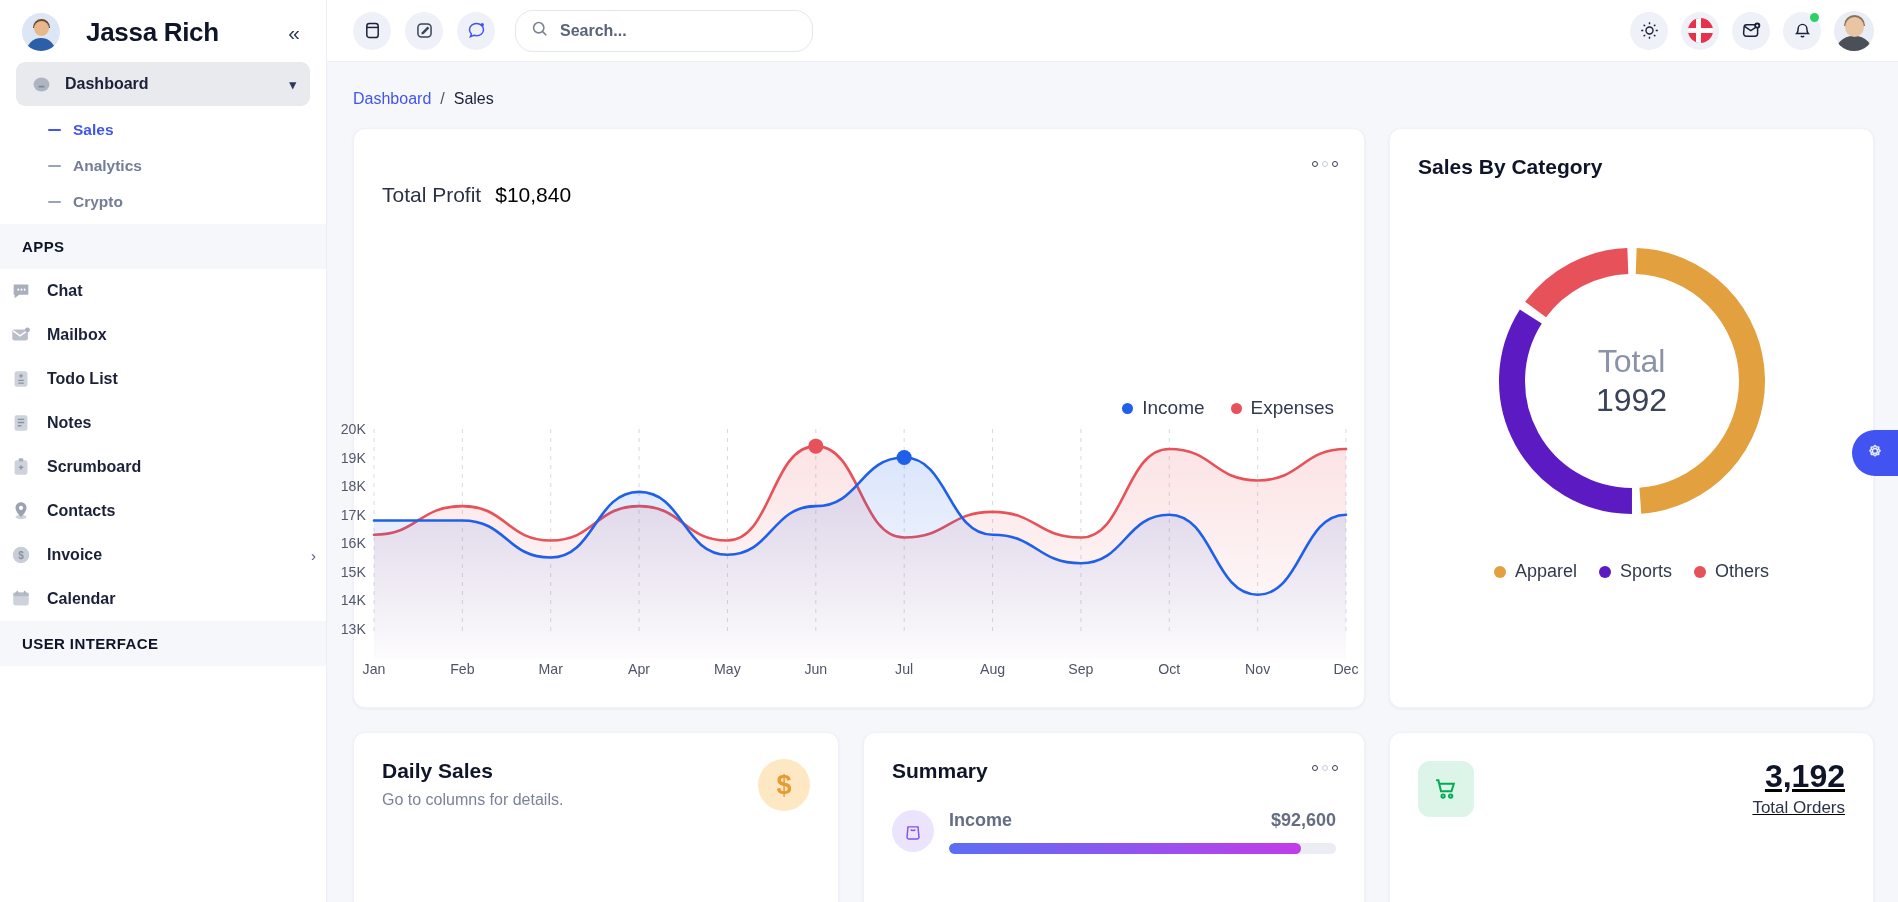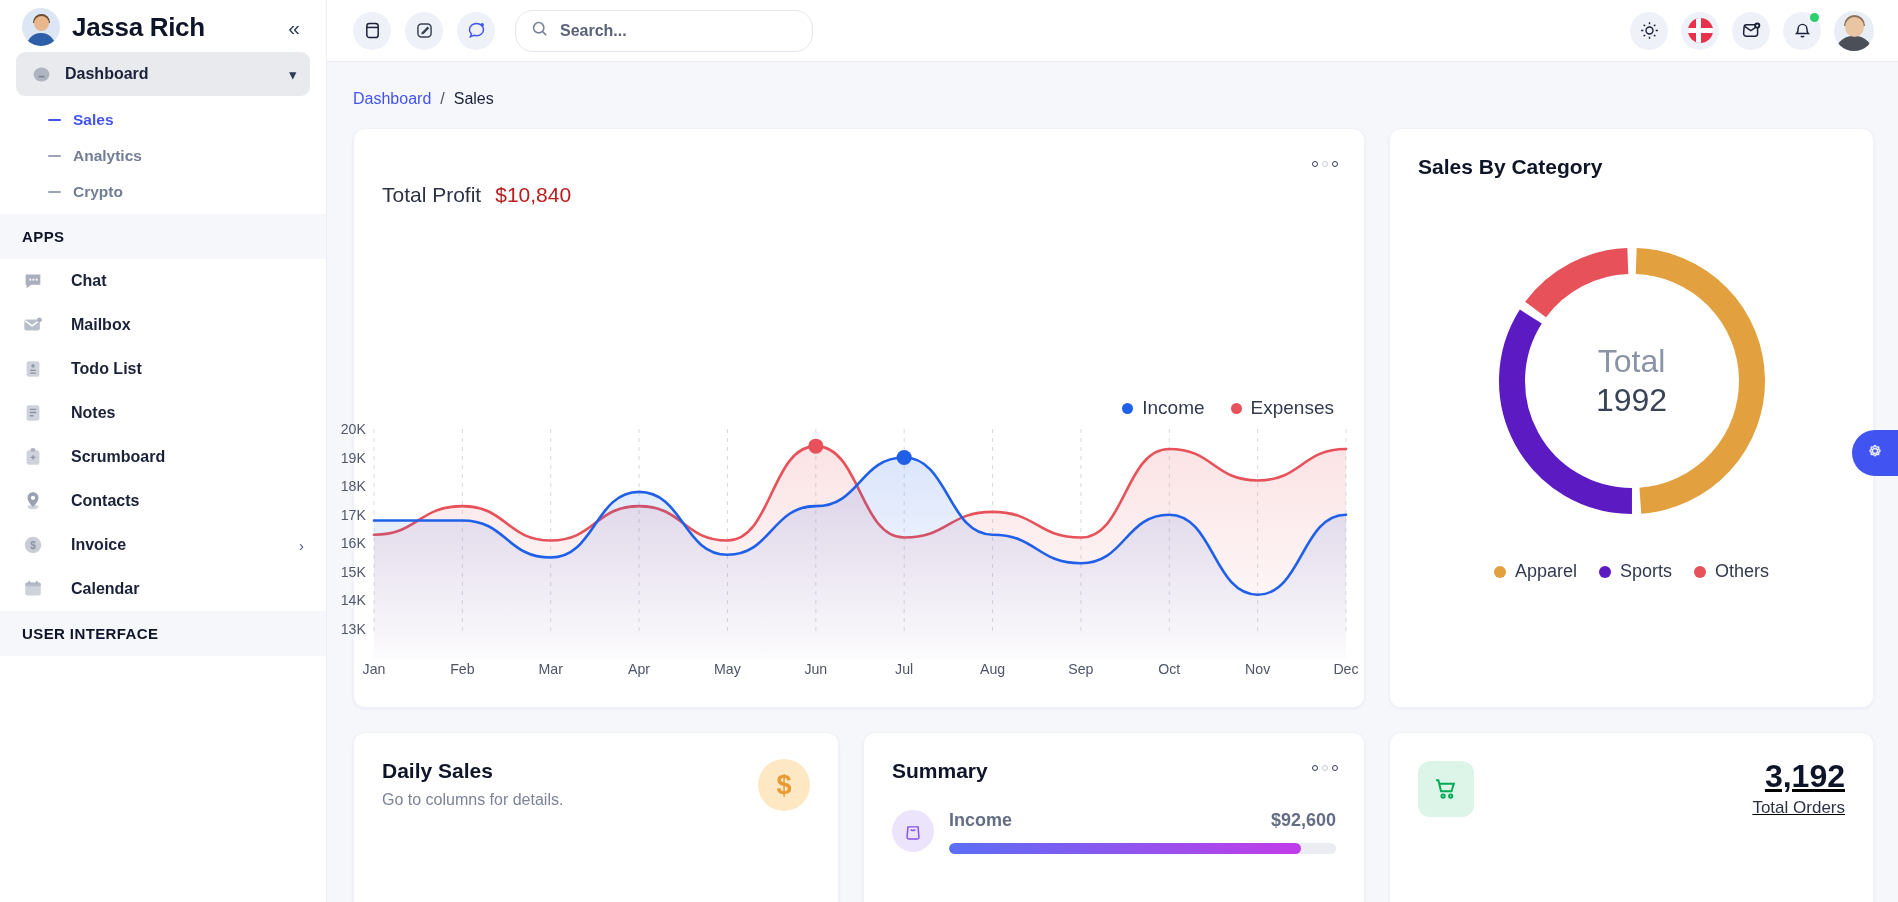--- a/index.html
+++ b/index.html
@@ -12,22 +12,22 @@
   .app { display: flex; width: 1898px; height: 902px; }
 
   
   .sidebar {
     width: 327px; height: 902px; background: #ffffff;
     border-right: 1px solid #eceef3;
     display: flex; flex-direction: column;
     flex: 0 0 327px; position: relative; overflow: hidden;
   }
   .brand {
-    display: flex; align-items: center; gap: 12px;
-    padding: 16px 20px 14px 22px; height: 52px;
+    display: flex; align-items: center; gap: 26px;
+    padding: 16px 20px 14px 22px; height: 62px;
   }
   .avatar-sm {
     width: 38px; height: 38px; border-radius: 50%;
     background: #dce6f5; position: relative; overflow: hidden; flex: 0 0 38px;
   }
   .avatar-sm .head { position:absolute; width:15px; height:15px; border-radius:50%; background:#e8b88c; left:11.5px; top:8px; }
   .avatar-sm .hair { position:absolute; width:17px; height:9px; border-radius:9px 9px 0 0; background:#6b4a2f; left:10.5px; top:6px; }
   .avatar-sm .body { position:absolute; width:30px; height:16px; border-radius:15px 15px 0 0; background:#2d5fa8; left:4px; top:25px; }
   .brand-name { font-size: 26px; font-weight: 700; color: #0f1528; letter-spacing: -0.3px; flex:1; }
   .collapse-btn {
@@ -55,22 +55,22 @@
   }
   .sub-item .dash { width: 13px; height: 2px; background: #9aa3b8; border-radius:2px; }
   .sub-item.active { color: #4154f1; }
   .sub-item.active .dash { background: #4154f1; }
 
   .section-head {
     background: #f5f7fb; padding: 14px 22px; font-size: 15px;
     font-weight: 700; color: #0f1528; letter-spacing: 0.4px;
   }
   .app-item {
-    display:flex; align-items:center; gap: 27px;
-    padding: 11px 22px; font-size: 16px; font-weight:700; color:#1a2138;
+    display:flex; align-items:center; gap: 15px;
+    padding: 11px 10px; font-size: 16px; font-weight:700; color:#1a2138;
     cursor: pointer;
   }
   .app-ico {
     width: 22px; height: 22px; flex: 0 0 22px;
     display:flex; align-items:center; justify-content:center;
   }
   .app-label { flex: 1; }
 
   
   .main { flex: 1; display: flex; flex-direction: column; min-width: 0; position: relative; }
@@ -129,21 +129,21 @@
   .card-rev { flex: 1 1 auto; width: 1000px; height: 580px; padding: 26px 28px 18px 28px; position: relative; }
   .card-cat { width: 485px; flex: 0 0 485px; height: 580px; padding: 26px 28px; position: relative; }
 
   .card-title { font-size: 21px; font-weight: 700; color:#0f1528; }
   .dots { position:absolute; right: 26px; top: 32px; display:flex; gap:4px; cursor:pointer; }
   .dots i { width:6px; height:6px; border-radius:50%; border:1.6px solid #333c52; display:block; }
   .dots i:nth-child(2) { border-color:#c6ccd9; }
 
   .profit-row { display:flex; align-items:baseline; gap:14px; margin-top: 28px; }
   .profit-label { font-size: 21px; color:#2b3245; }
-  .profit-val { font-size: 21px; color:#b91c1c; }
+  .profit-val { font-size: 21px; color:#000000; }
 
   .legend { position:absolute; right: 30px; top: 268px; display:flex; gap: 26px; align-items:center; }
   .legend span { display:flex; align-items:center; gap:9px; font-size:19px; color:#313a4f; }
   .legend .dot { width:11px; height:11px; border-radius:50%; display:inline-block; }
 
   .chart-wrap { position: absolute; left: 20px; right: 18px; top: 300px; height: 260px; }
 
   
   .donut-area { display:flex; flex-direction:column; align-items:center; margin-top: 52px; }
   .donut { position: relative; width: 300px; height: 300px; }

